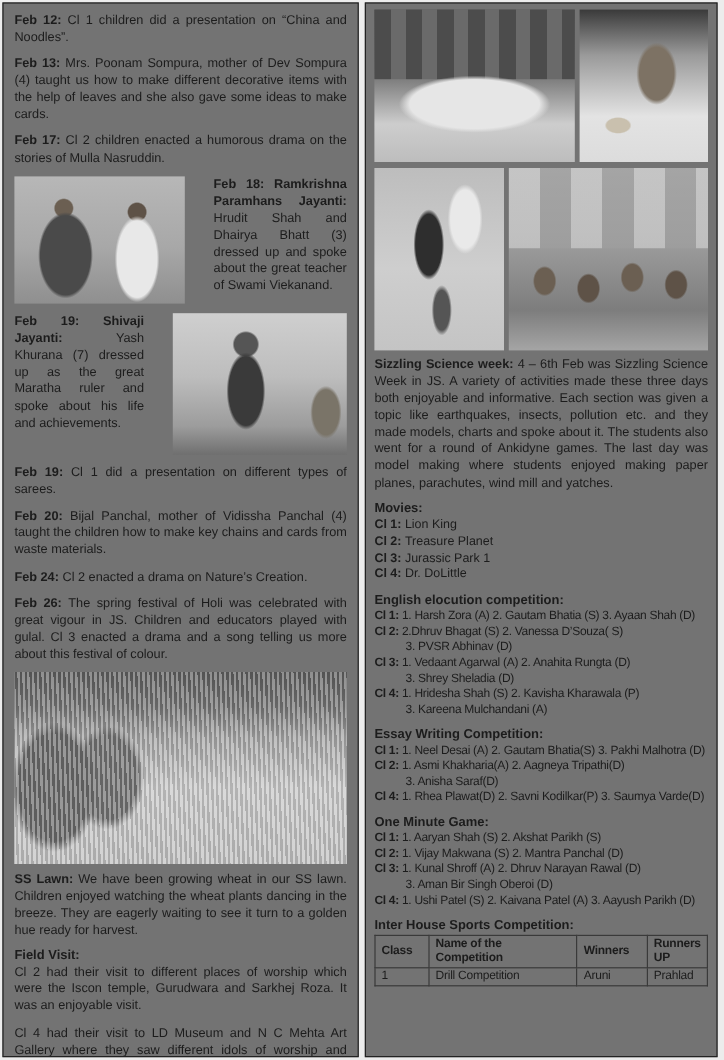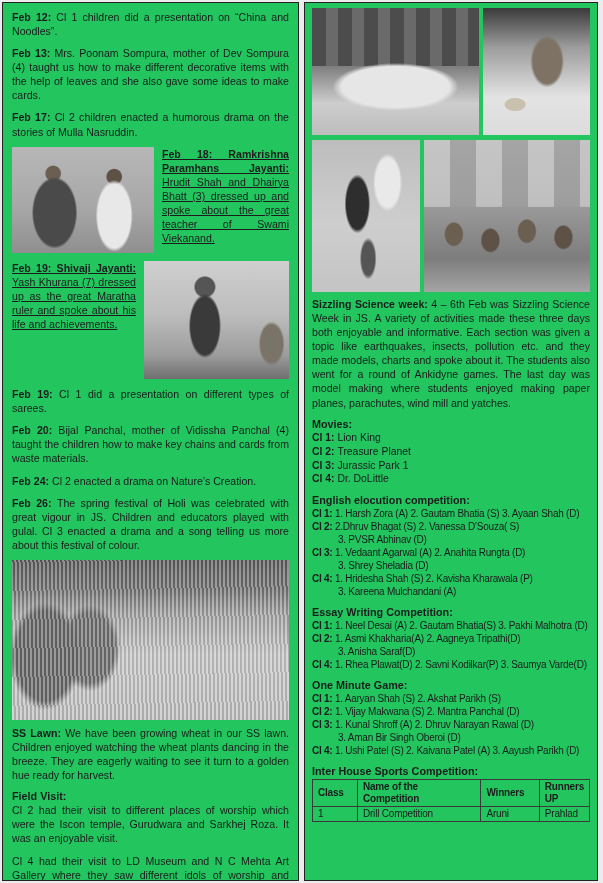--- a/index.html
+++ b/index.html
@@ -7,21 +7,21 @@
     width:603px;height:883px;
     background:#ececec;
     font-family:"Liberation Sans","DejaVu Sans",sans-serif;
     color:#1c1c1c;
     -webkit-font-smoothing:antialiased;
   }
   .sheet{
     display:flex;gap:5px;padding:2px;box-sizing:border-box;width:603px;height:883px;
   }
   .col{
-    background:#22c55e;border:1.5px solid #222;box-sizing:border-box;
+    background:#737373;border:1.5px solid #222;box-sizing:border-box;
     overflow:hidden;
   }
   .col-left{width:297px;padding:7px 9px;}
   .col-right{width:294px;padding:5px 7px;}
   p,.para{
     font-size:10.6px;line-height:1.33;text-align:justify;margin:0 0 8px 0;
   }
   .lead{font-weight:bold;}
   .lead::after{content:" ";}
   .hd{font-weight:bold;font-size:10.8px;margin:0 0 1px 0;}
@@ -83,21 +83,21 @@
     background:
       radial-gradient(14px 18px at 18% 62%,#6b5f52 60%,rgba(107,95,82,0) 70%),
       radial-gradient(14px 18px at 40% 66%,#5e5247 60%,rgba(94,82,71,0) 70%),
       radial-gradient(14px 18px at 62% 60%,#6b5f52 60%,rgba(107,95,82,0) 70%),
       radial-gradient(14px 18px at 84% 64%,#5e5247 60%,rgba(94,82,71,0) 70%),
       repeating-linear-gradient(90deg,rgba(220,220,220,.55) 0 26px,rgba(160,160,160,.5) 26px 52px),
       linear-gradient(180deg,#a9a9a9 0%,#9d9d9d 40%,#7d7d7d 78%,#a5a5a5 100%);
     background-size:100% 100%,100% 100%,100% 100%,100% 100%,100% 44%,100% 100%;
     background-repeat:no-repeat;
   }
-  .media-row{display:flex;gap:8px;margin:0 0 8px 0;text-decoration:underline;}
+  .media-row{display:flex;gap:24px;margin:0 0 8px 0;}
   .media-row .txt{flex:1;}
   
   .entry{
     font-size:10px;line-height:1.3;letter-spacing:-0.25px;
     padding-left:26px;text-indent:-26px;margin:0;
   }
   .cl{font-weight:bold;}
   .cl::after{content:" ";}
   .cont{text-indent:0;padding-left:0;}
   .cont:empty{display:none;}

